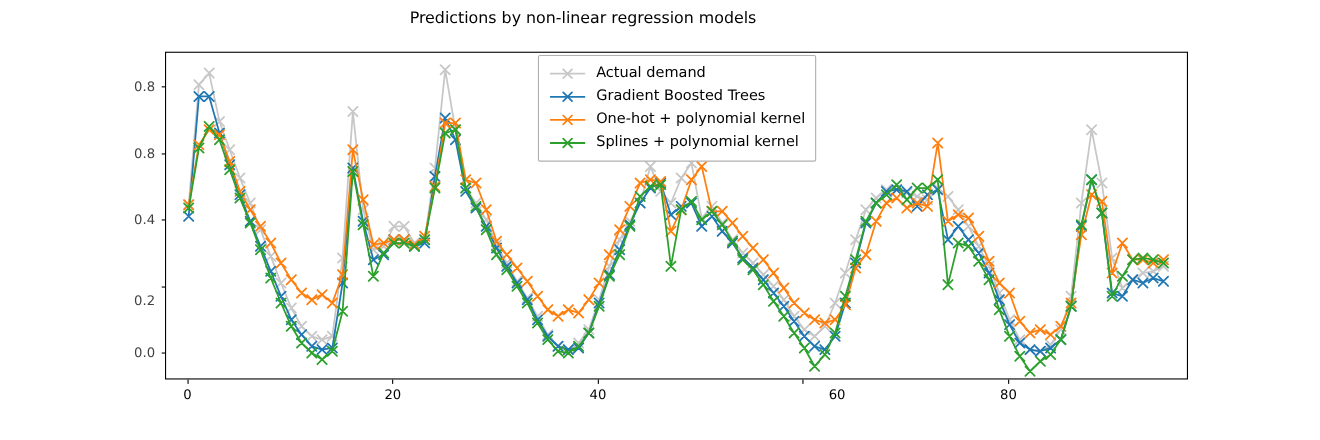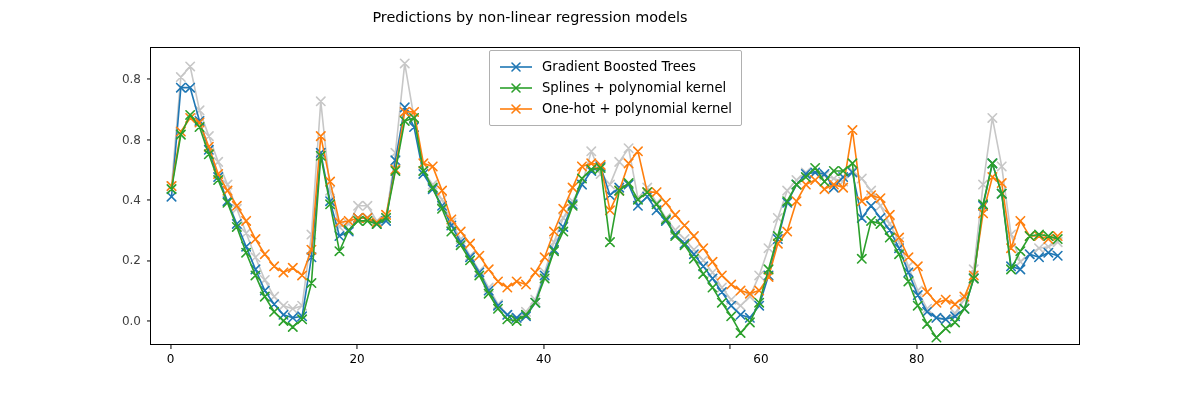--- a/index.html
+++ b/index.html
@@ -124,21 +124,21 @@
 </head>
 <body>
 
 <div id="figure">
 
   <div id="chart-title">Predictions by non-linear regression models</div>
 
   <div class="ytick-wrap">
       <div class="ytick-row" style="top: 274.378px; margin-left: 33px;">0.0</div>
       <div class="ytick-mark" style="top: 274.378px;"></div>
-      <div class="ytick-row" style="top: 213px; margin-left: 36px;">0.2</div>
+      <div class="ytick-row" style="top: 226px; margin-left: 36px;">0.2</div>
       <div class="ytick-mark" style="top: 213.809px;"></div>
       <div class="ytick-row" style="top: 153.24px;">0.4</div>
       <div class="ytick-mark" style="top: 153.24px;"></div>
       <div class="ytick-row" style="top: 92.6707px;">0.8</div>
       <div class="ytick-mark" style="top: 92.6707px;"></div>
       <div class="ytick-row" style="top: 32.1016px;">0.8</div>
       <div class="ytick-mark" style="top: 32.1016px;"></div>
     </div>
 
   <div id="plot-area">
@@ -171,34 +171,41 @@
       <div class="xtick-label" style="left: 393.641px;">40</div>
       <div class="xtick-mark" style="left: 580.201px;"></div>
       <div class="xtick-label" style="left: 611px;">60</div>
       <div class="xtick-mark" style="left: 766.76px;"></div>
       <div class="xtick-label" style="left: 766.76px;">80</div>
     </div>
 
   <div id="legend">
       <div class="legend-row">
         <span class="legend-swatch"><svg width="34" height="18" viewBox="0 0 34 18">
+            <line x1="1" y1="9" x2="33" y2="9" stroke="#c7c7c7" stroke-width="1.6"></line>
+            <path d="M13 5L21 13M13 13L21 5" stroke="#c7c7c7" stroke-width="1.6" fill="none" stroke-linecap="round"></path>
+          </svg></span>
+        <span class="legend-label">Actual demand</span>
+      </div>
+      <div class="legend-row">
+        <span class="legend-swatch"><svg width="34" height="18" viewBox="0 0 34 18">
             <line x1="1" y1="9" x2="33" y2="9" stroke="#1f77b4" stroke-width="1.6"></line>
             <path d="M13 5L21 13M13 13L21 5" stroke="#1f77b4" stroke-width="1.6" fill="none" stroke-linecap="round"></path>
           </svg></span>
         <span class="legend-label">Gradient Boosted Trees</span>
       </div>
       <div class="legend-row">
         <span class="legend-swatch"><svg width="34" height="18" viewBox="0 0 34 18">
+            <line x1="1" y1="9" x2="33" y2="9" stroke="#ff7f0e" stroke-width="1.6"></line>
+            <path d="M13 5L21 13M13 13L21 5" stroke="#ff7f0e" stroke-width="1.6" fill="none" stroke-linecap="round"></path>
+          </svg></span>
+        <span class="legend-label">One-hot + polynomial kernel</span>
+      </div>
+      <div class="legend-row">
+        <span class="legend-swatch"><svg width="34" height="18" viewBox="0 0 34 18">
             <line x1="1" y1="9" x2="33" y2="9" stroke="#2ca02c" stroke-width="1.6"></line>
             <path d="M13 5L21 13M13 13L21 5" stroke="#2ca02c" stroke-width="1.6" fill="none" stroke-linecap="round"></path>
           </svg></span>
         <span class="legend-label">Splines + polynomial kernel</span>
       </div>
-      <div class="legend-row">
-        <span class="legend-swatch"><svg width="34" height="18" viewBox="0 0 34 18">
-            <line x1="1" y1="9" x2="33" y2="9" stroke="#ff7f0e" stroke-width="1.6"></line>
-            <path d="M13 5L21 13M13 13L21 5" stroke="#ff7f0e" stroke-width="1.6" fill="none" stroke-linecap="round"></path>
-          </svg></span>
-        <span class="legend-label">One-hot + polynomial kernel</span>
-      </div>
     </div>
 
 </div>
 
 </body></html>

